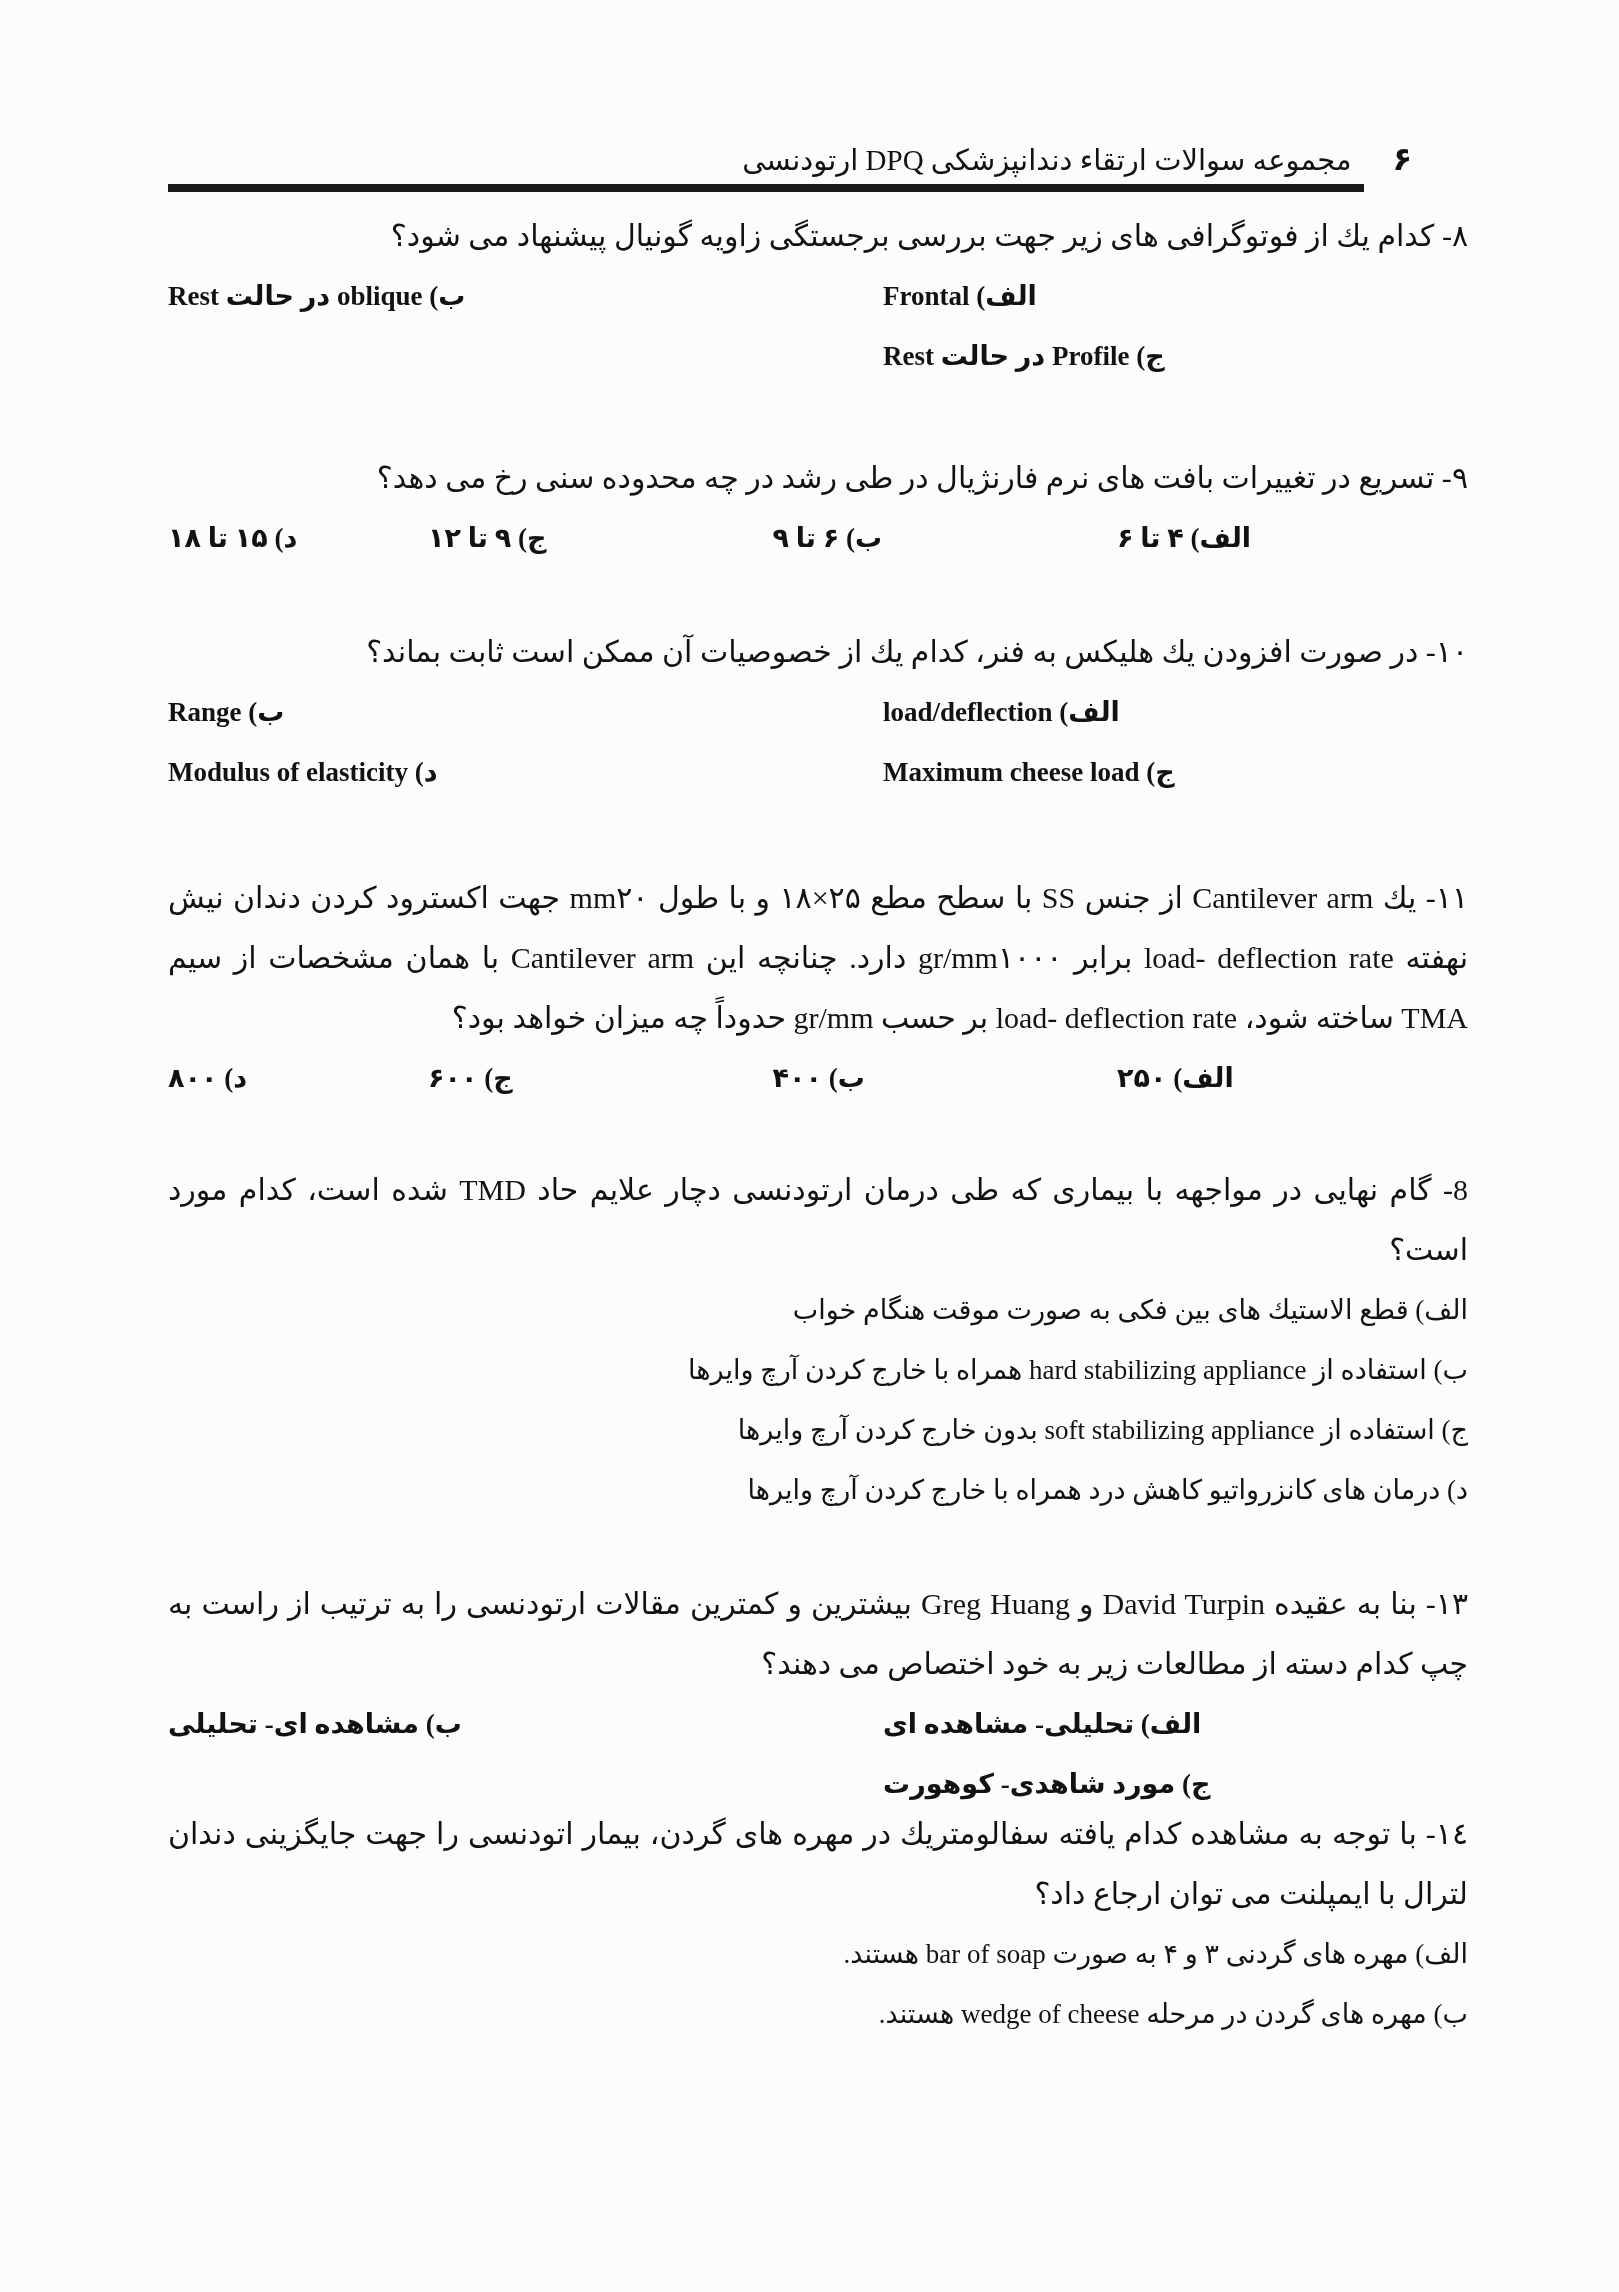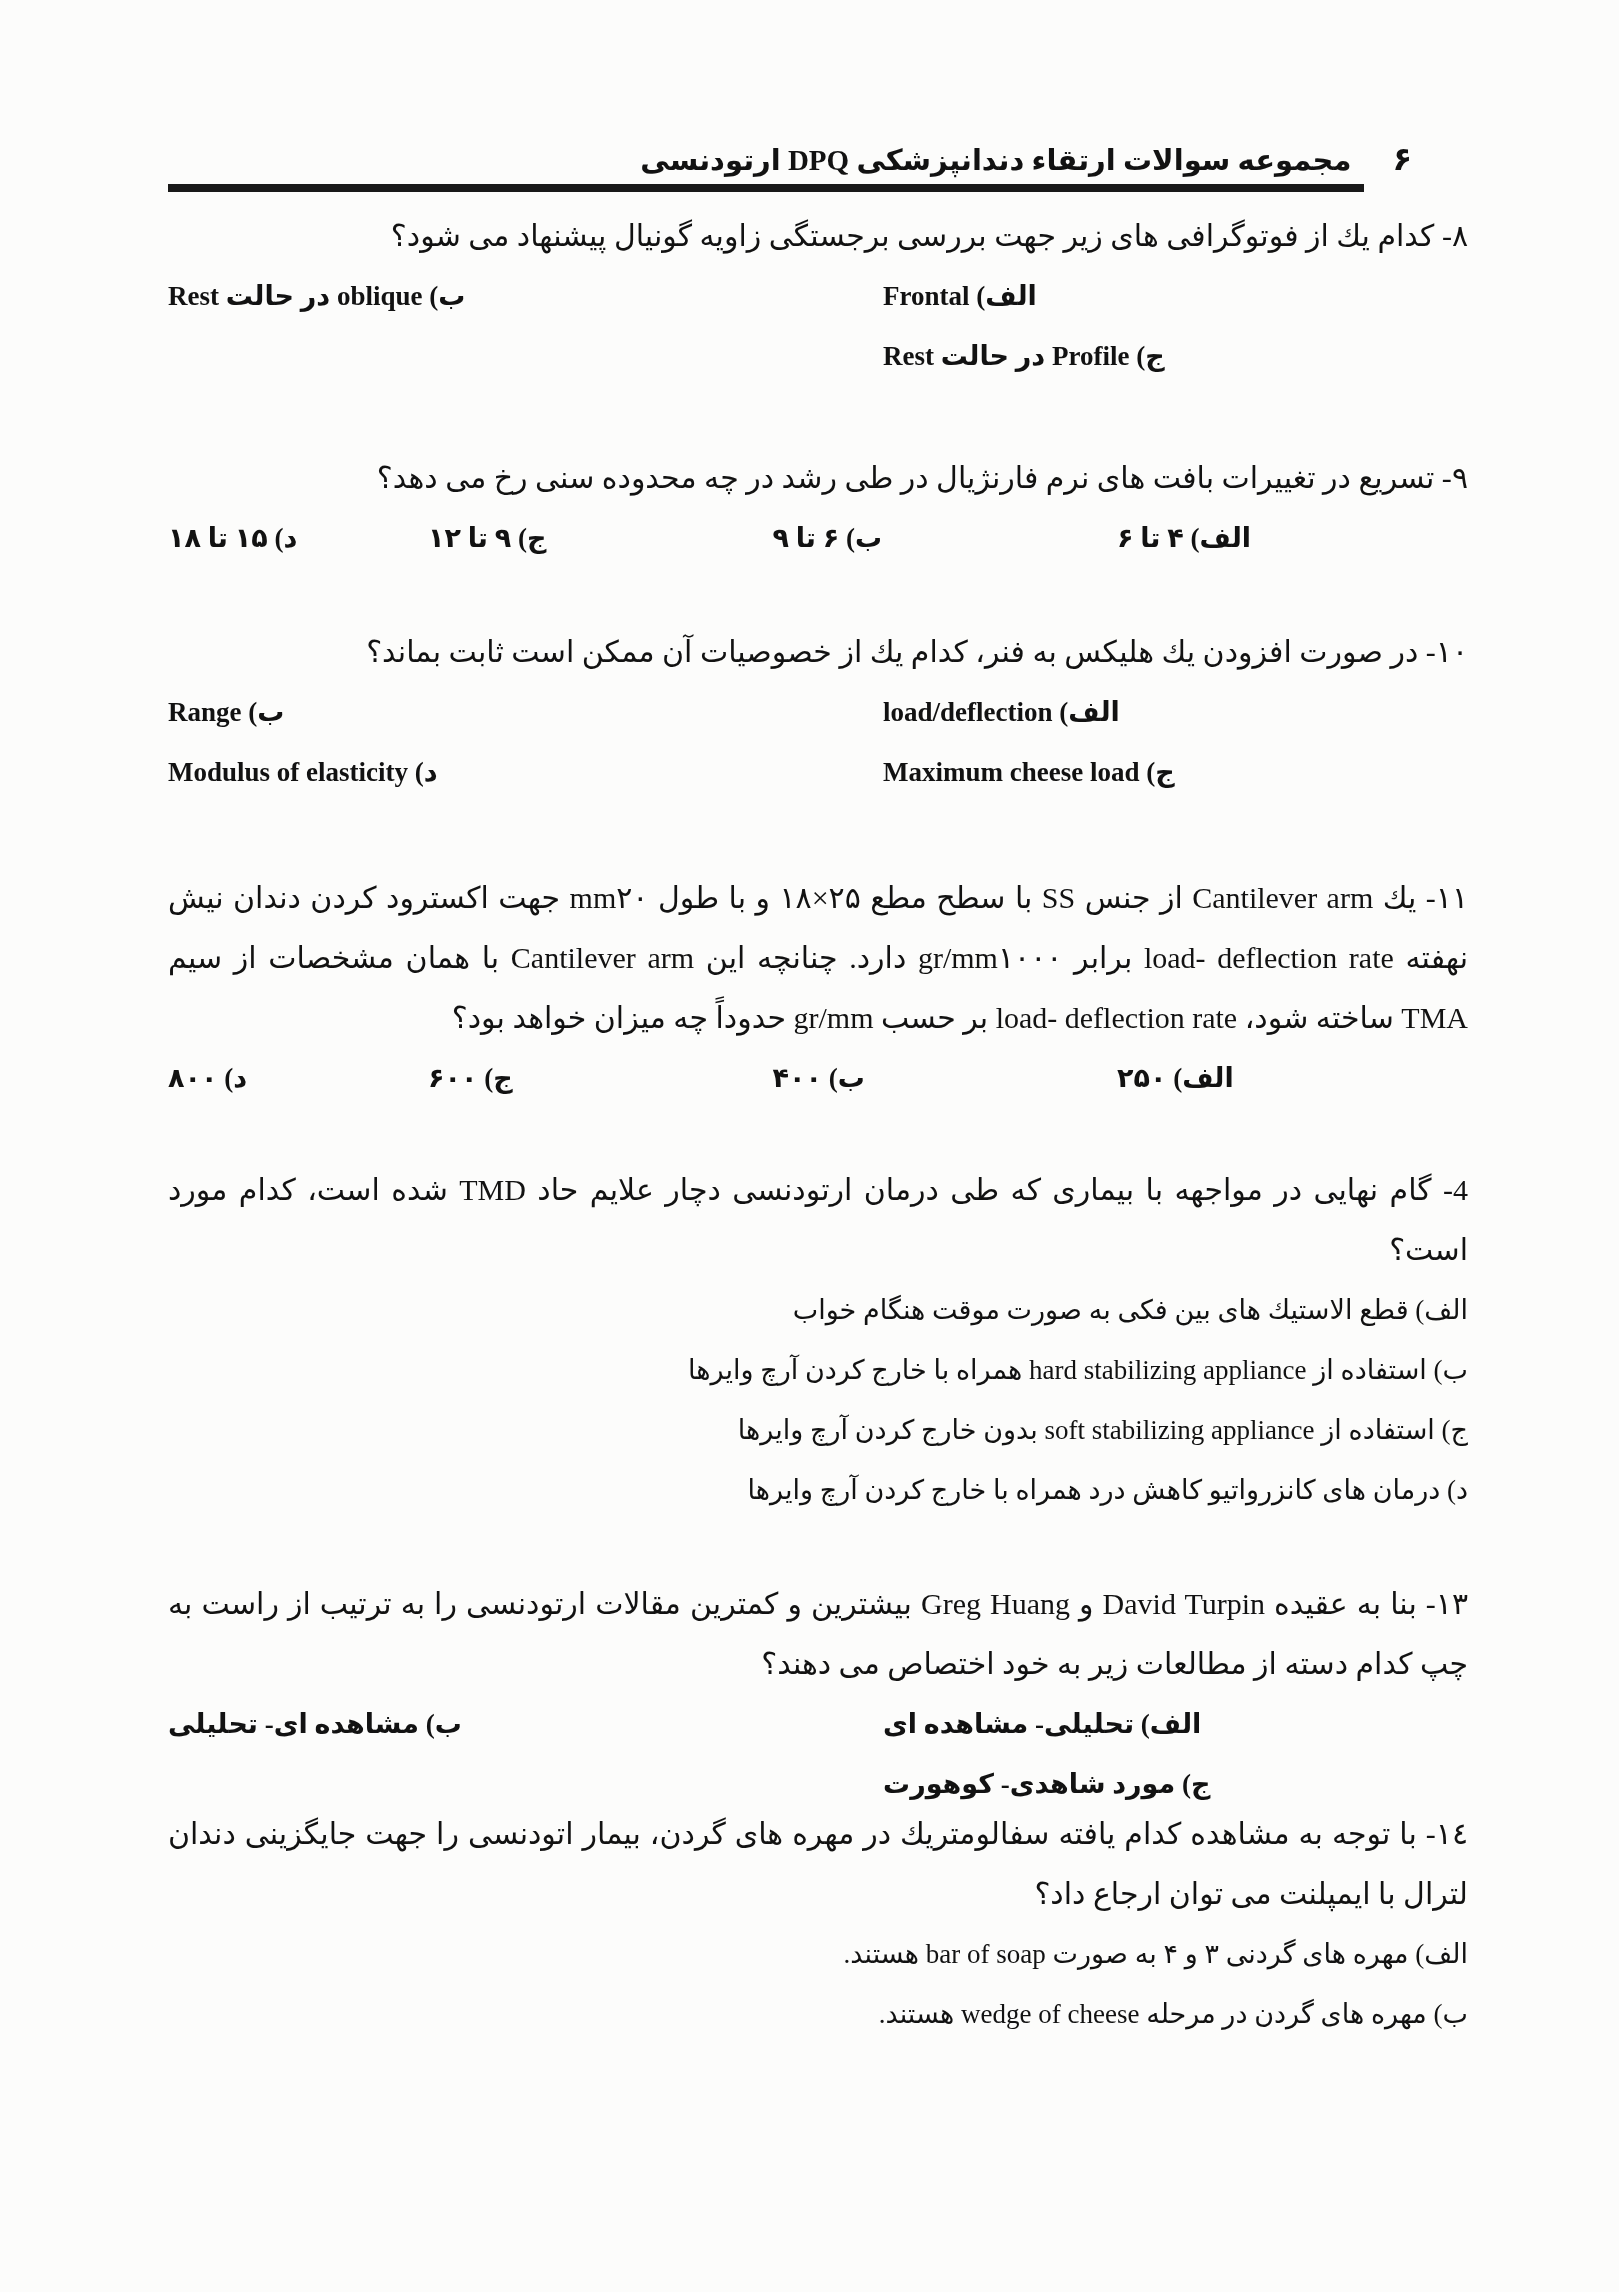--- a/index.html
+++ b/index.html
@@ -17,21 +17,21 @@
   .ln{height:60px;line-height:60px;white-space:nowrap;}
   .qtitle{font-weight:normal;font-size:30px;}
   .opt{font-size:27px;}
   .just{text-align:justify;text-align-last:justify;white-space:normal;}
   .header{
     position:absolute;top:139px;right:207px;
     display:flex;align-items:baseline;gap:41px;
     direction:rtl;line-height:41px;
   }
   .pagenum{font-weight:bold;font-size:32px;}
-  .htitle{font-weight:bold;font-size:29px;white-space:nowrap;}
+  .htitle{font-weight:normal;font-size:29px;white-space:nowrap;}
   .rule{position:absolute;top:184px;left:168px;width:1196px;height:8px;background:#191919;}
   .opts2{display:grid;grid-template-columns:45% 55%;}
   .opts4{display:grid;grid-template-columns:27% 26.5% 26.5% 20%;}
   .opts2 .cell,.opts4 .cell{text-align:left;font-weight:bold;}
 </style>
 </head>
 <body>
 
 <div class="page">
 
@@ -76,21 +76,21 @@
     <div class="ln qtitle">TMA ساخته شود، load- deflection rate بر حسب gr/mm حدوداً چه ميزان خواهد بود؟</div>
     <div class="opts4">
       <div class="ln opt cell">الف) ۲۵۰</div>
       <div class="ln opt cell">ب) ۴۰۰</div>
       <div class="ln opt cell">ج) ۶۰۰</div>
       <div class="ln opt cell">د) ۸۰۰</div>
     </div>
   </div>
 
   <div class="abs" style="top:1160px;">
-    <div class="ln qtitle just">4- گام نهايی در مواجهه با بيماری كه طی درمان ارتودنسی دچار علايم حاد TMD شده است، كدام مورد</div>
+    <div class="ln qtitle just">8- گام نهايی در مواجهه با بيماری كه طی درمان ارتودنسی دچار علايم حاد TMD شده است، كدام مورد</div>
     <div class="ln qtitle">است؟</div>
     <div class="ln opt">الف) قطع الاستيك های بين فكی به صورت موقت هنگام خواب</div>
     <div class="ln opt">ب) استفاده از hard stabilizing appliance همراه با خارج كردن آرچ وايرها</div>
     <div class="ln opt">ج) استفاده از soft stabilizing appliance بدون خارج كردن آرچ وايرها</div>
     <div class="ln opt">د) درمان های كانزرواتيو كاهش درد همراه با خارج كردن آرچ وايرها</div>
   </div>
 
   <div class="abs" style="top:1574px;">
     <div class="ln qtitle just">۱۳- بنا به عقيده David Turpin و Greg Huang بيشترين و كمترين مقالات ارتودنسی را به ترتيب از راست به</div>
     <div class="ln qtitle">چپ كدام دسته از مطالعات زير به خود اختصاص می دهند؟</div>

